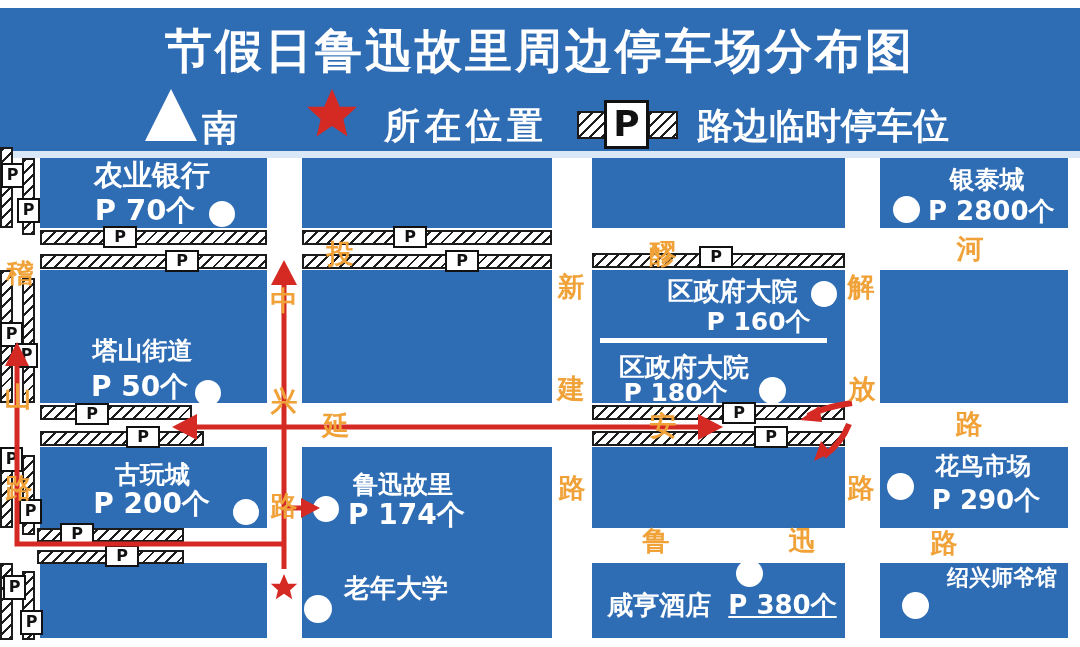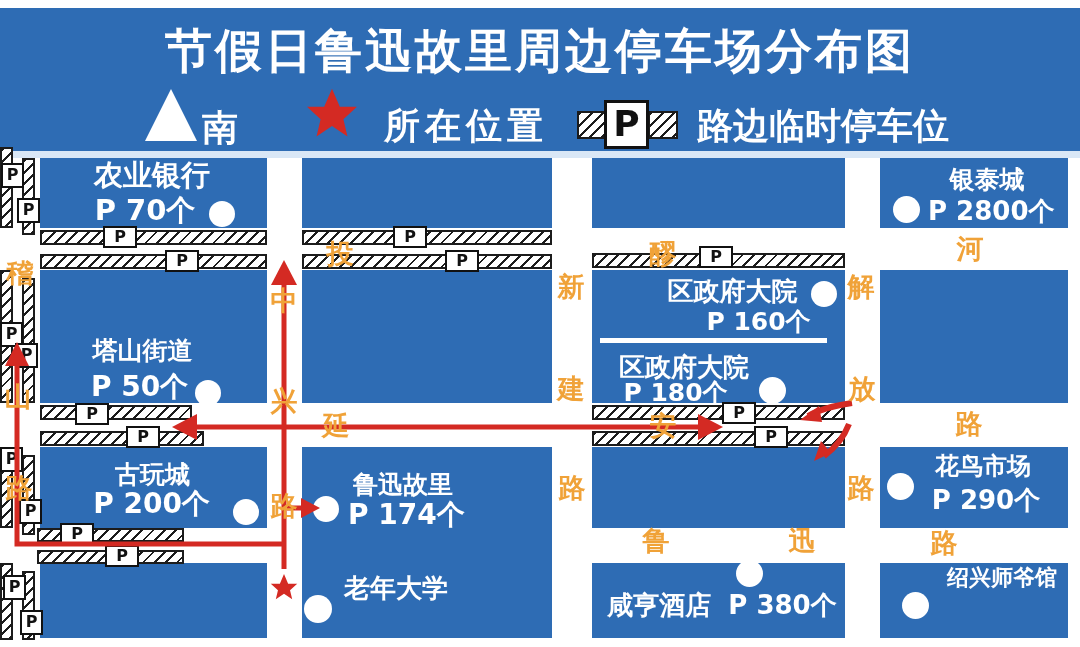--- a/index.html
+++ b/index.html
@@ -185,19 +185,19 @@
   <div class="wtxt" style="left:326px;top:574px;width:140px;font-size:26px;">老年大学</div>
   <div class="circle" style="left:304px;top:595px;width:28px;height:28px;"></div>
 
   <div class="wtxt" style="left:913px;top:453px;width:140px;font-size:24px;">花鸟市场</div>
   <div class="circle" style="left:887px;top:473px;width:27px;height:27px;"></div>
   <div class="wtxt" style="left:921px;top:486px;width:130px;font-size:26px;">P 290个</div>
 
   <div class="circle" style="left:736px;top:560px;width:27px;height:27px;"></div>
   <div class="wtxt" style="left:597px;top:591px;width:250px;font-size:26px;">
     <span>咸亨酒店</span>
-    <span style="margin-left:8px;">P 380个</span>
+    <span style="margin-left:8px;text-decoration:underline;">P 380个</span>
   </div>
 
   <div class="wtxt" style="left:936px;top:566px;width:132px;font-size:22px;">绍兴师爷馆</div>
   <div class="circle" style="left:902px;top:592px;width:27px;height:27px;"></div>
 
 </div>
 
 </body></html>

